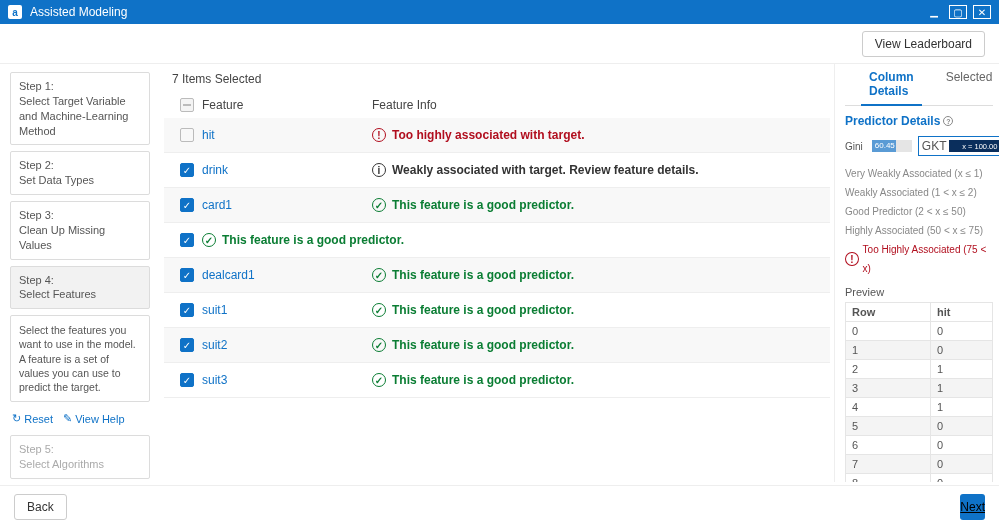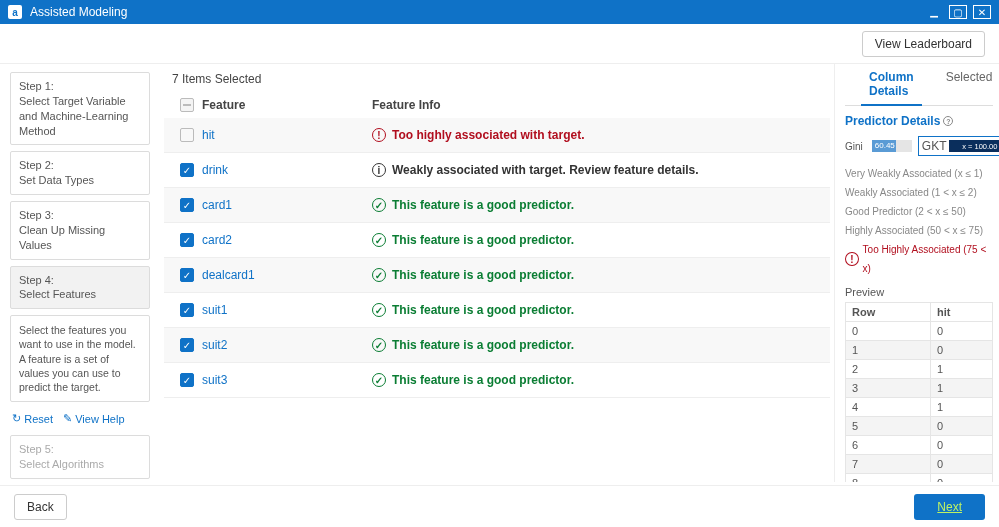--- a/index.html
+++ b/index.html
@@ -116,21 +116,20 @@
     padding: 8px 4px 0 4px;
     overflow: hidden;
   }
   .sel-count { color: #444; margin: 0 0 6px 8px; font-size:12px; }
   .feature-header {
     display: flex;
     align-items: center;
     padding: 6px 8px;
     color: #444;
     font-size: 12px;
-    font-weight: bold;
   }
   .col-check { width: 30px; display:flex; justify-content:center;}
   .col-feat { width: 170px; }
   .col-info { flex: 1; }
   .feature-row {
     display: flex;
     align-items: center;
     padding: 10px 8px;
     border-bottom: 1px solid #eee;
   }
@@ -210,22 +209,22 @@
   
   .footer {
     position: absolute; bottom: 0; left:0; right:0;
     height: 42px;
     display:flex; justify-content:space-between; align-items:center;
     padding: 0 14px;
     border-top: 1px solid #eee;
     background:#fff;
   }
   .btn-primary {
-    background:#0f72c7; color:#bef264; border:none;
-    padding:6px 23px; border-radius:3px; cursor:pointer; font-size:12px;text-decoration:underline;
+    background:#0f72c7; color:#000000; border:none;
+    padding:6px 0; border-radius:3px; cursor:pointer; font-size:12px;text-decoration:underline;
   }
   .help-circ{
     width:10px;height:10px;border-radius:50%;border:1px solid #888;
     display:inline-flex;align-items:center;justify-content:center;
     font-size:7px;color:#888;
   }
   
   .mini-icon{font-size:11px;}
 </style>
 </head>
@@ -324,21 +323,20 @@
             <div class="info good">
               <span class="icon-check">✓</span>
               <span>This feature is a good predictor.</span>
             </div>
           </div>
         </div>
         <div class="feature-row">
           <div class="col-check">
             <span class="chk checked">✓</span>
           </div>
-          <div class="col-feat"><span class="fname">card2</span></div>
           <div class="col-info">
             <div class="info good">
               <span class="icon-check">✓</span>
               <span>This feature is a good predictor.</span>
             </div>
           </div>
         </div>
         <div class="feature-row alt">
           <div class="col-check">
             <span class="chk checked">✓</span>

